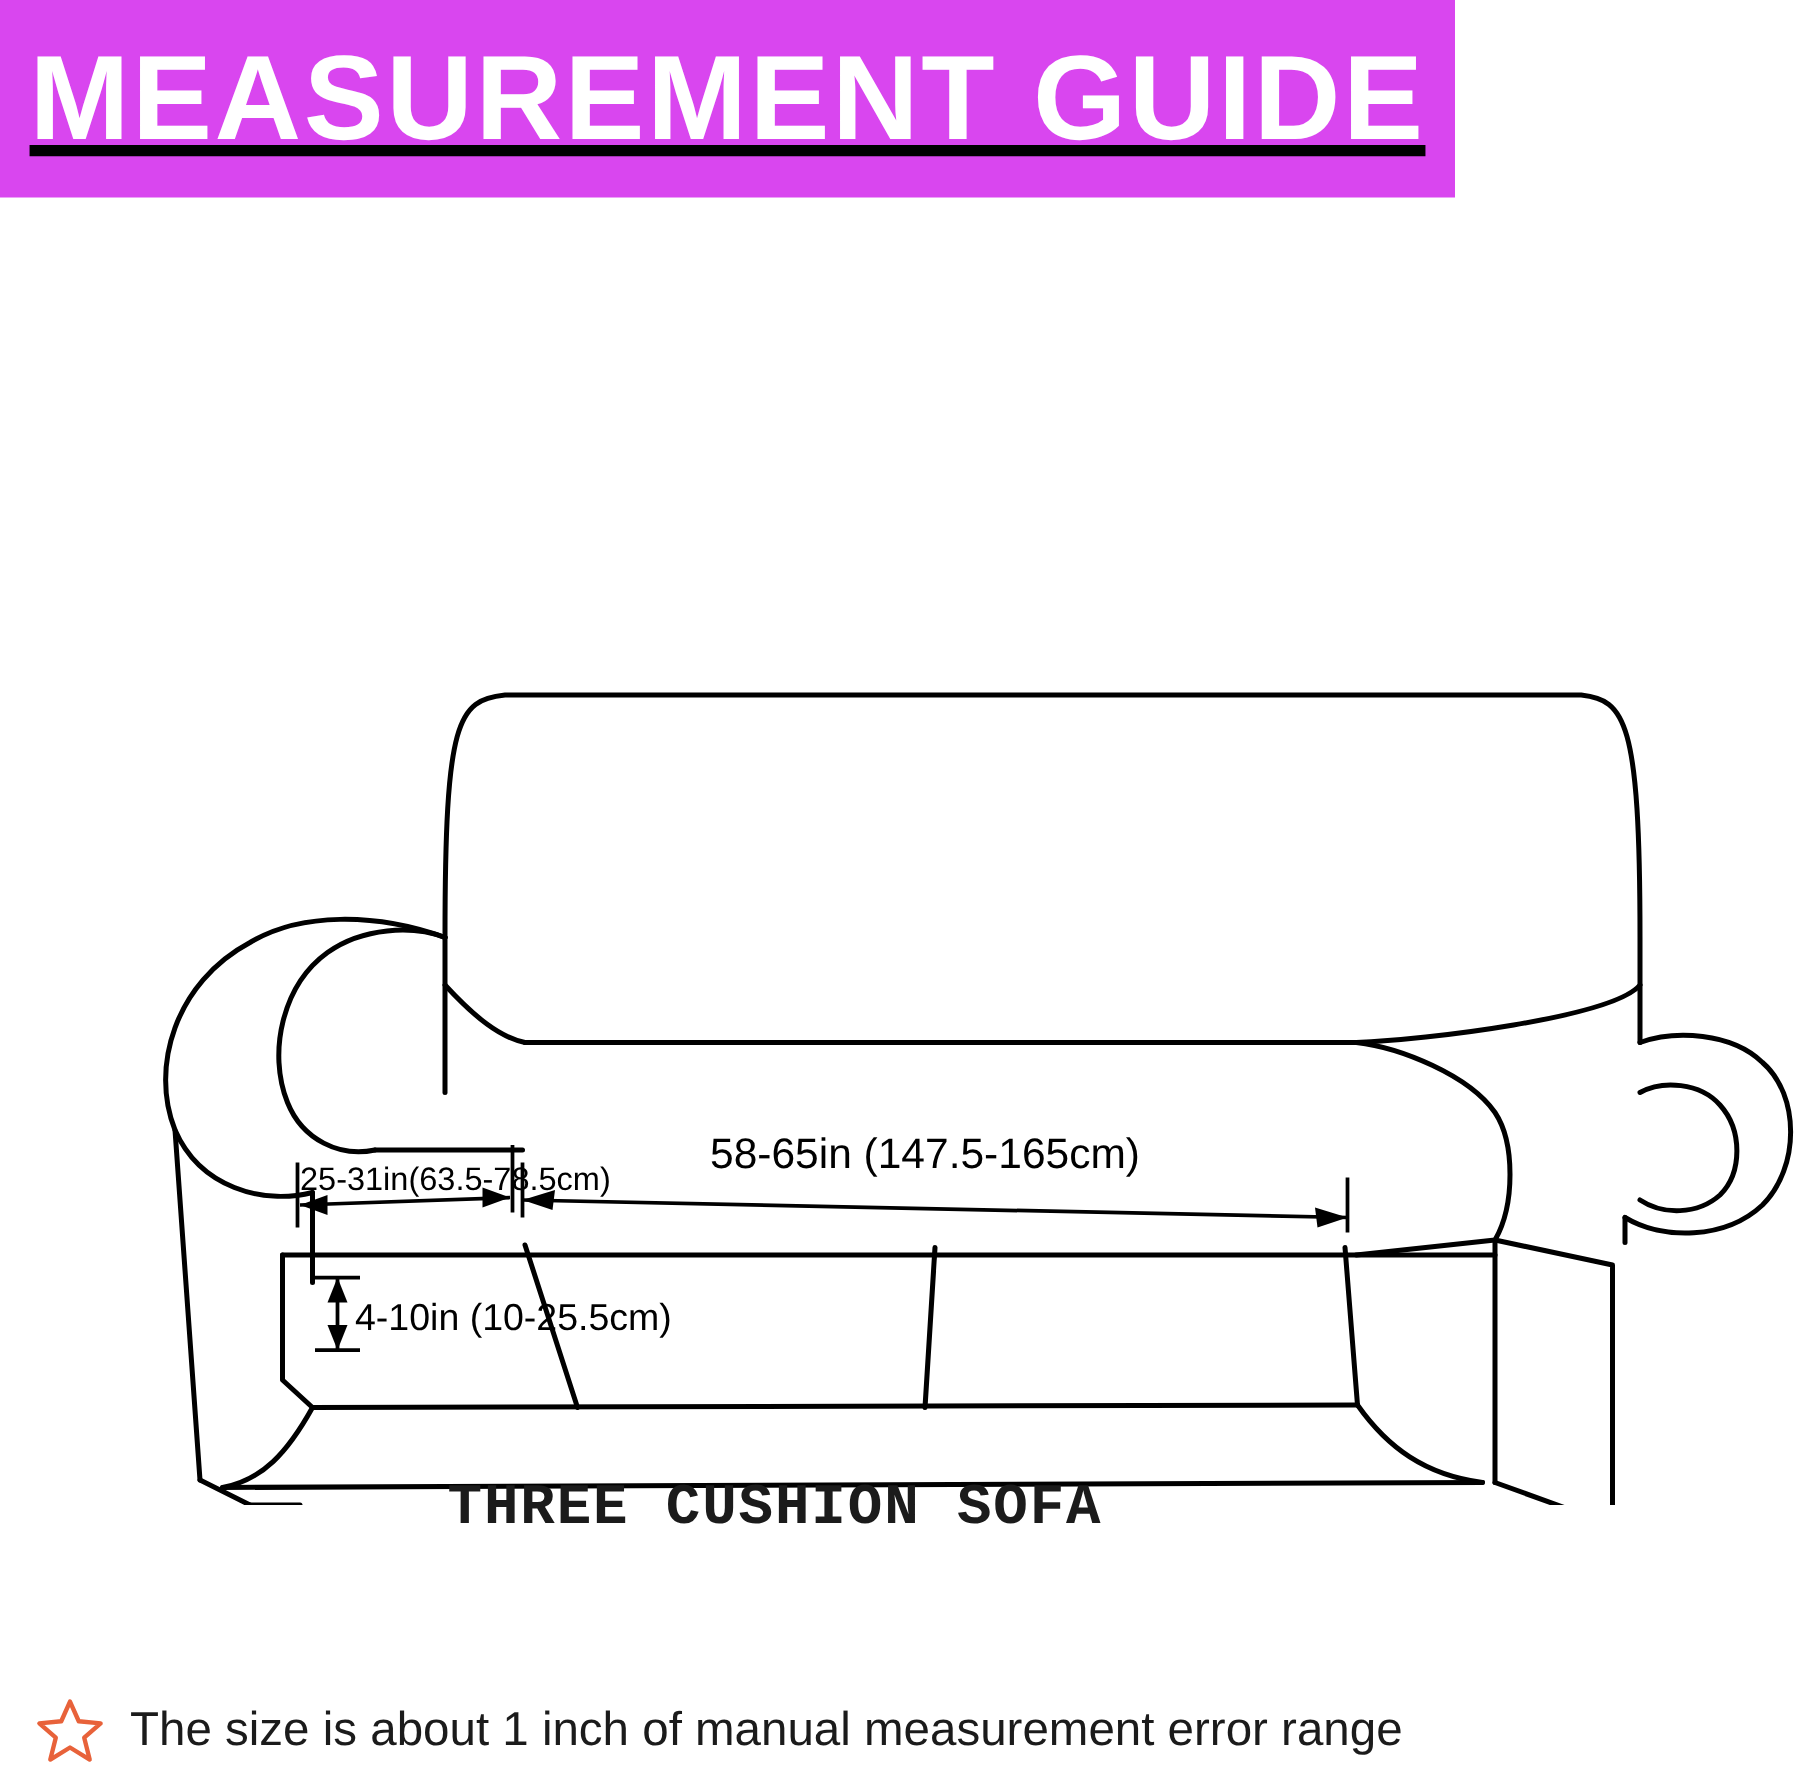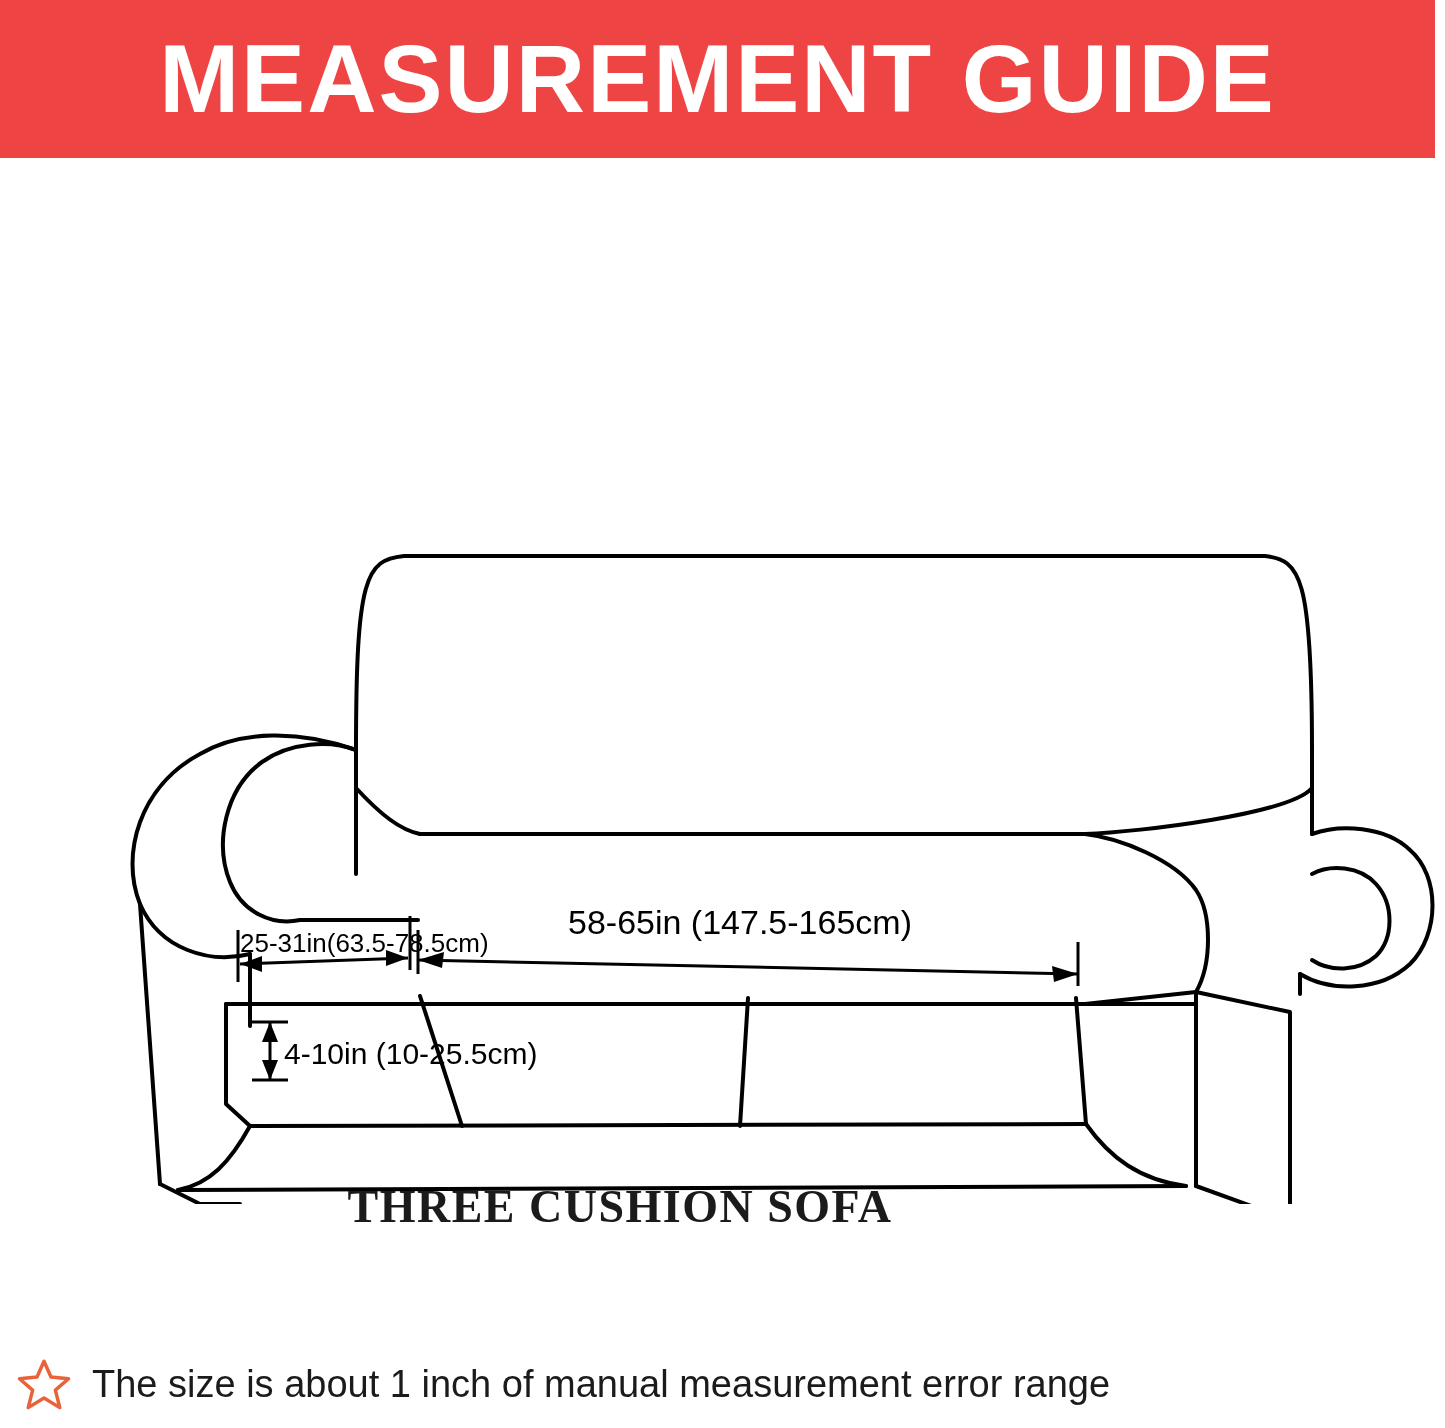--- a/index.html
+++ b/index.html
@@ -20,27 +20,28 @@
     width: 1445px;
     height: 1428px;
     background: #ffffff;
   }
 
   
   .header-banner {
     position: absolute;
     left: 0;
     top: 0;
-    width: 1435px;
+    width: 1164px;
     height: 158px;
-    background: #ef4444;
+    background: #d946ef;
     display: flex;
     align-items: center;
     justify-content: center;
     box-sizing: border-box;
+    text-decoration: underline;
   }
   .header-title {
     color: #ffffff;
     font-size: 96px;
     font-weight: 700;
     letter-spacing: 2px;
     line-height: 1;
     white-space: nowrap;
     font-family: "Liberation Sans", sans-serif;
   }
@@ -64,33 +65,33 @@
   .caption {
     position: absolute;
     left: 0;
     top: 1180px;
     width: 1240px;
     text-align: center;
     font-size: 46px;
     font-weight: 700;
     color: #1b1b1b;
     letter-spacing: 1.5px;
-    font-family: Liberation Serif, serif;
+    font-family: Liberation Mono, monospace;
   }
 
   
   .footer-note {
     position: absolute;
     left: 0;
     top: 1340px;
     width: 1445px;
     height: 88px;
     display: flex;
     align-items: center;
-    padding-left: 16px;
+    padding-left: 28px;
     box-sizing: border-box;
   }
   .star-icon {
     width: 56px;
     height: 56px;
     flex: 0 0 auto;
     margin-right: 20px;
   }
   .footer-text {
     font-size: 38px;

